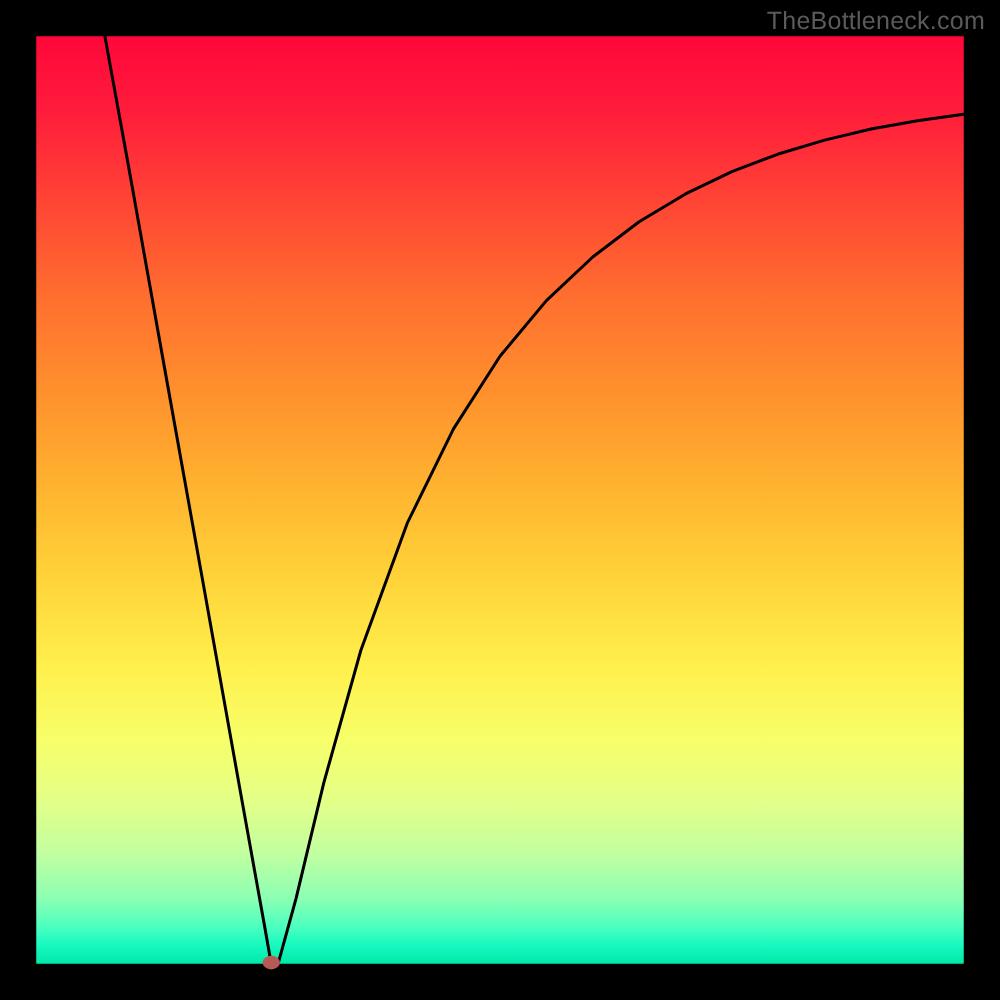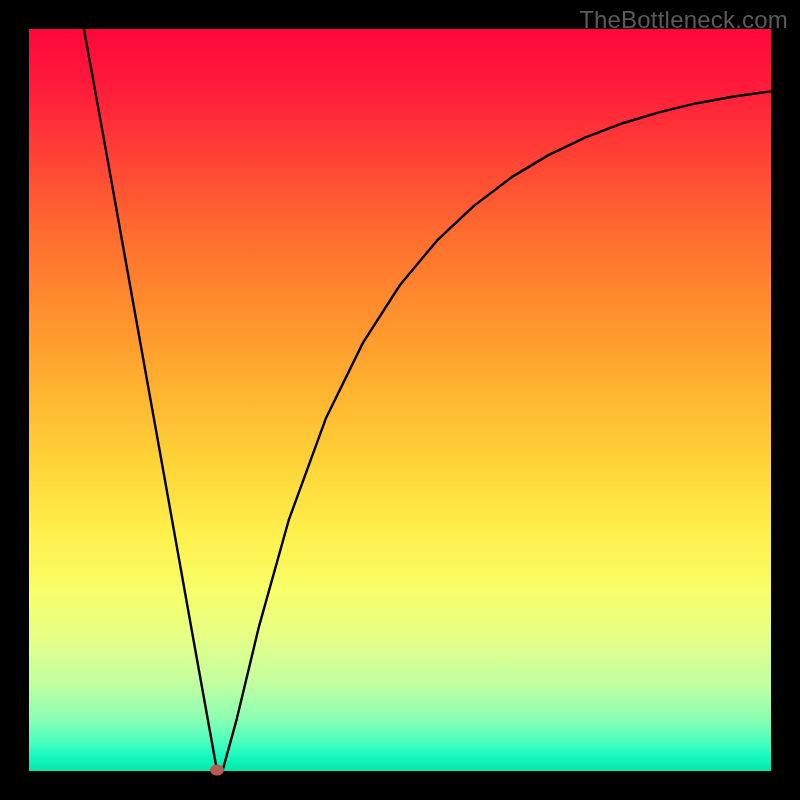--- a/index.html
+++ b/index.html
@@ -26,21 +26,21 @@
       #8bffb3 93%,
       #4cffbf 96%,
       #17f9c0 98%,
       #00e8a8 100%);
   }
   .watermark {
     position: absolute;
     top: 6px;
     right: 12px;
     font-family: Arial, Helvetica, sans-serif;
-    font-size: 24px;
+    font-size: 20px;
     color: #5b5b5b;
     letter-spacing: 0.2px;
     font-weight: 500;
   }
   svg.curve {
     position: absolute;
     left: 29px;
     top: 29px;
     width: 742px;
     height: 742px;

